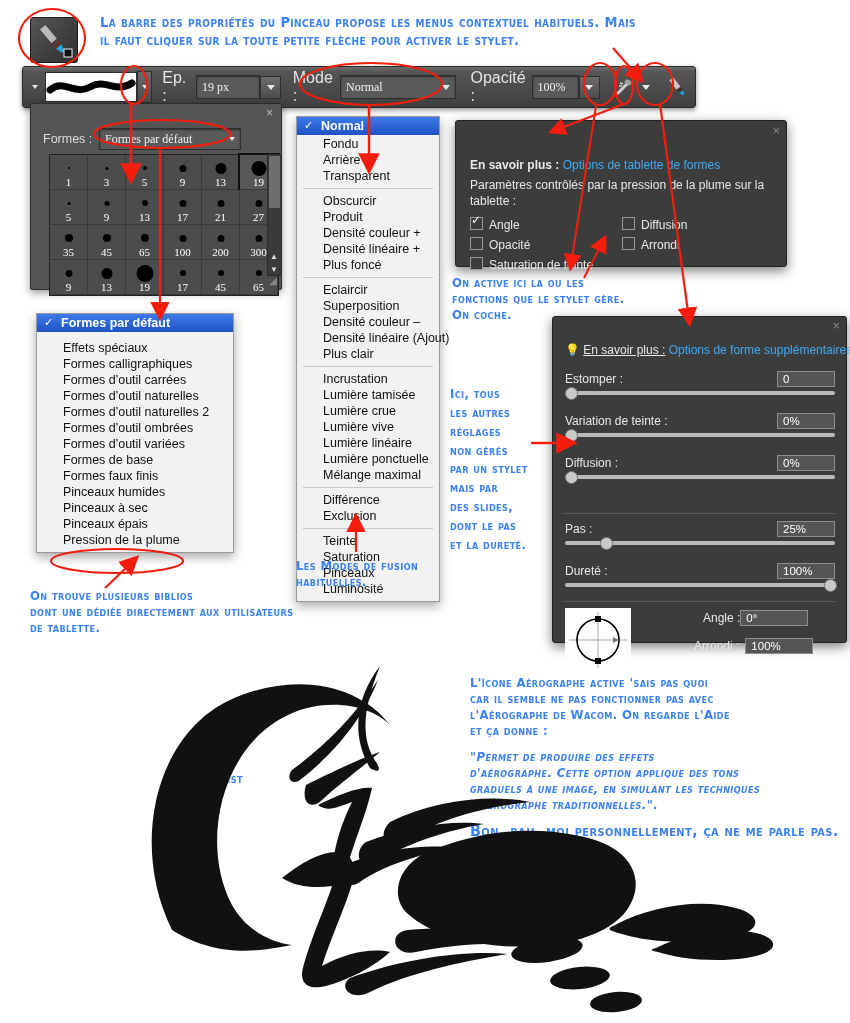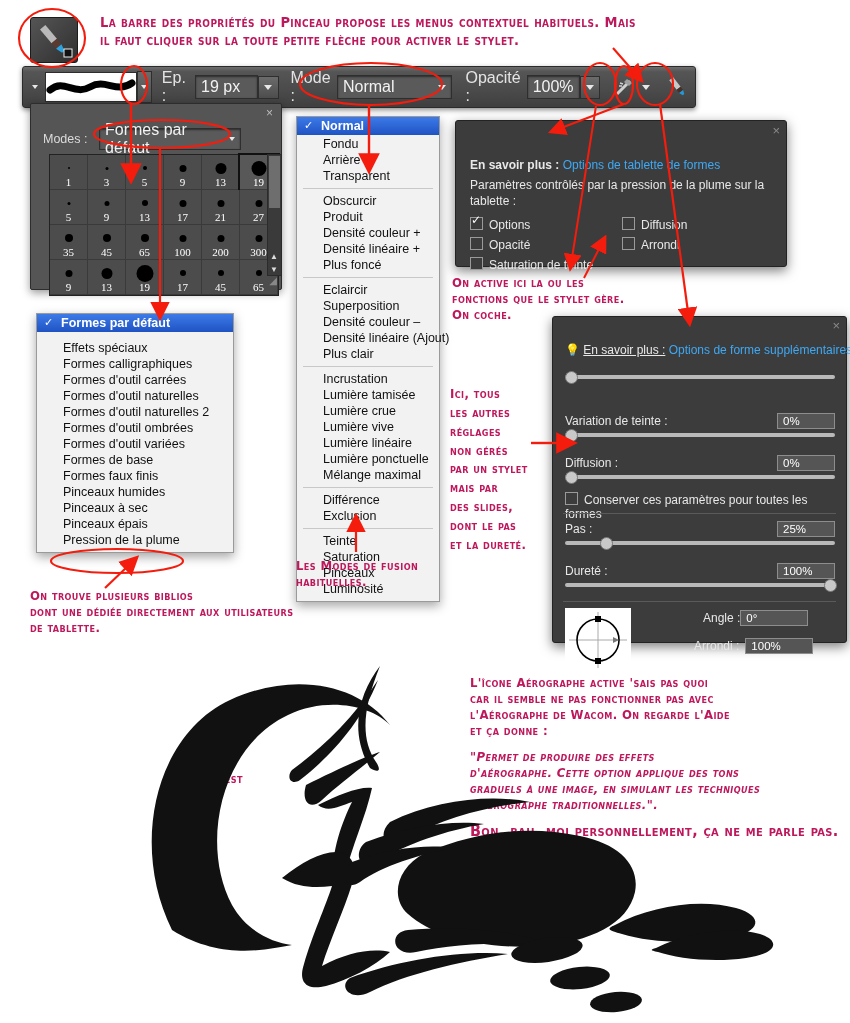--- a/index.html
+++ b/index.html
@@ -1,33 +1,33 @@
 <!DOCTYPE html>
 <html><head>
 <meta charset="utf-8">
 <style>
   html,body{margin:0;padding:0;background:#fff;}
   body{width:850px;height:1023px;position:relative;overflow:hidden;
        font-family:"Liberation Sans","DejaVu Sans",sans-serif;}
   .abs{position:absolute;}
 
   
-  .ann{color:#be185d;font-family:"DejaVu Sans","Liberation Sans",sans-serif;
+  .ann{color:#3b82f6;font-family:"DejaVu Sans","Liberation Sans",sans-serif;
        font-weight:bold;font-variant:small-caps;letter-spacing:.4px;
        line-height:1.22;white-space:pre-line;font-stretch:condensed;}
   .ann.it{font-style:italic;}
 
   
   .ps-bar{background:linear-gradient(#6d6d6d,#555 12%,#4a4a4a 60%,#3f3f3f);
           border:1px solid #2b2b2b;border-radius:3px;
           box-shadow:0 2px 5px rgba(0,0,0,.45);display:flex;align-items:center;}
   .ps-lbl{color:#e4e4e4;font-size:16px;}
   .ps-field{background:#5a5a5a;border:1px solid #2e2e2e;color:#f2f2f2;
-            font-size:16px;display:flex;align-items:center;padding:0 5px;
-            box-shadow:inset 0 1px 2px rgba(0,0,0,.5);}
+            font-size:12px;display:flex;align-items:center;padding:0 5px;
+            box-shadow:inset 0 1px 2px rgba(0,0,0,.5);font-family:Liberation Serif, serif;}
   .ps-arrowbtn{background:linear-gradient(#6b6b6b,#4d4d4d);border:1px solid #2e2e2e;
                width:22px;height:21px;display:flex;align-items:center;justify-content:center;}
   .caret{width:0;height:0;border-left:4px solid transparent;border-right:4px solid transparent;
          border-top:5px solid #e8e8e8;}
   .caret.sm{border-left-width:3px;border-right-width:3px;border-top-width:4px;}
 
   
   .panel-dark{background:#555;border:1px solid #2d2d2d;border-radius:2px;
               box-shadow:0 3px 8px rgba(0,0,0,.4);}
   .brushgrid{display:grid;grid-template-columns:repeat(6,38px);
@@ -130,21 +130,21 @@
         <rect x="10" y="1" width="5" height="12" fill="#c8c8c8"></rect>
         <rect x="10" y="13" width="5" height="4" fill="#4a2f28"></rect>
         <path d="M10 17 h5 l-1.5 4 h-2 z" fill="#1e9bd8"></path>
       </g>
     </svg>
   </div>
 </div>
 
 <div class="abs panel-dark" style="left:30px;top:103px;width:250px;height:185px;">
   <div class="abs" style="right:8px;top:2px;color:#bbb;font-size:12px;">×</div>
-  <div class="abs" style="left:12px;top:28px;color:#dcdcdc;font-size:12.5px;">Modes :</div>
+  <div class="abs" style="left:12px;top:28px;color:#dcdcdc;font-size:12.5px;">Formes :</div>
   <div class="abs ps-field" style="left:68px;top:24px;width:130px;height:20px;justify-content:space-between;">
     <span>Formes par défaut</span>
     <span class="caret sm"></span>
   </div>
   <div class="abs" style="left:228px;top:48px;color:#ddd;font-size:11px;">▸▸</div>
 
   <div class="abs brushgrid" id="brushgrid" style="left:18px;top:50px;">
       <div class="bcell">
         <div class="dot" style="width: 2px; height: 2px; top: 12px;"></div>
         <div class="num">1</div>
@@ -314,21 +314,21 @@
 </div>
 
 <div class="abs dpanel" style="left:455px;top:120px;width:330px;height:145px;">
   <div class="abs xclose" style="right:6px;top:2px;">×</div>
   <div class="abs" style="left:14px;top:37px;white-space:nowrap;">
     <span style="font-weight:bold;">En savoir plus :</span>
     <a href="#">Options de tablette de formes</a>
   </div>
   <div class="abs" style="left:14px;top:56px;width:300px;line-height:1.35;">Paramètres contrôlés par la pression de la plume sur la tablette :</div>
   <div class="abs" style="left:14px;top:96px;">
-    <span class="cb on"></span><span>Options</span>
+    <span class="cb on"></span><span>Angle</span>
   </div>
   <div class="abs" style="left:166px;top:96px;">
     <span class="cb"></span><span>Diffusion</span>
   </div>
   <div class="abs" style="left:14px;top:116px;">
     <span class="cb"></span><span>Opacité</span>
   </div>
   <div class="abs" style="left:166px;top:116px;">
     <span class="cb"></span><span>Arrondi</span>
   </div>
@@ -339,20 +339,24 @@
 
 <div class="abs dpanel" style="left:552px;top:316px;width:293px;height:325px;">
   <div class="abs xclose" style="right:6px;top:1px;">×</div>
   <div class="abs" style="left:12px;top:26px;white-space:nowrap;">
     <span style="color:#f5d142;">💡</span>
     <span style="text-decoration:underline;">En savoir plus :</span>
     <a href="#">Options de forme supplémentaires</a>
   </div>
 
   <div class="abs" style="left:12px;top:54px;width:270px;">
+    <div style="display:flex;justify-content:space-between;align-items:center;">
+      <span>Estomper :</span>
+      <span class="numbox">0</span>
+    </div>
     <div class="slider">
         <div class="knob" style="left:0%;"></div>
       </div>
   </div>
 
   <div class="abs" style="left:12px;top:96px;width:270px;">
     <div style="display:flex;justify-content:space-between;align-items:center;">
       <span>Variation de teinte :</span>
       <span class="numbox">0%</span>
     </div>
@@ -362,23 +366,20 @@
   </div>
 
   <div class="abs" style="left:12px;top:138px;width:270px;">
     <div style="display:flex;justify-content:space-between;align-items:center;">
       <span>Diffusion :</span>
       <span class="numbox">0%</span>
     </div>
     <div class="slider">
         <div class="knob" style="left:0%;"></div>
       </div>
-  </div>
-  <div class="abs" style="left:12px;top:175px;">
-    <span class="cb"></span><span>Conserver ces paramètres pour toutes les formes</span>
   </div>
   <div class="abs" style="left:10px;top:196px;width:273px;height:1px;background:#5a5a5a;"></div>
 
   <div class="abs" style="left:12px;top:204px;width:270px;">
     <div style="display:flex;justify-content:space-between;align-items:center;">
       <span>Pas :</span>
       <span class="numbox">25%</span>
     </div>
     <div class="slider">
         <div class="knob" style="left:13%;"></div>

